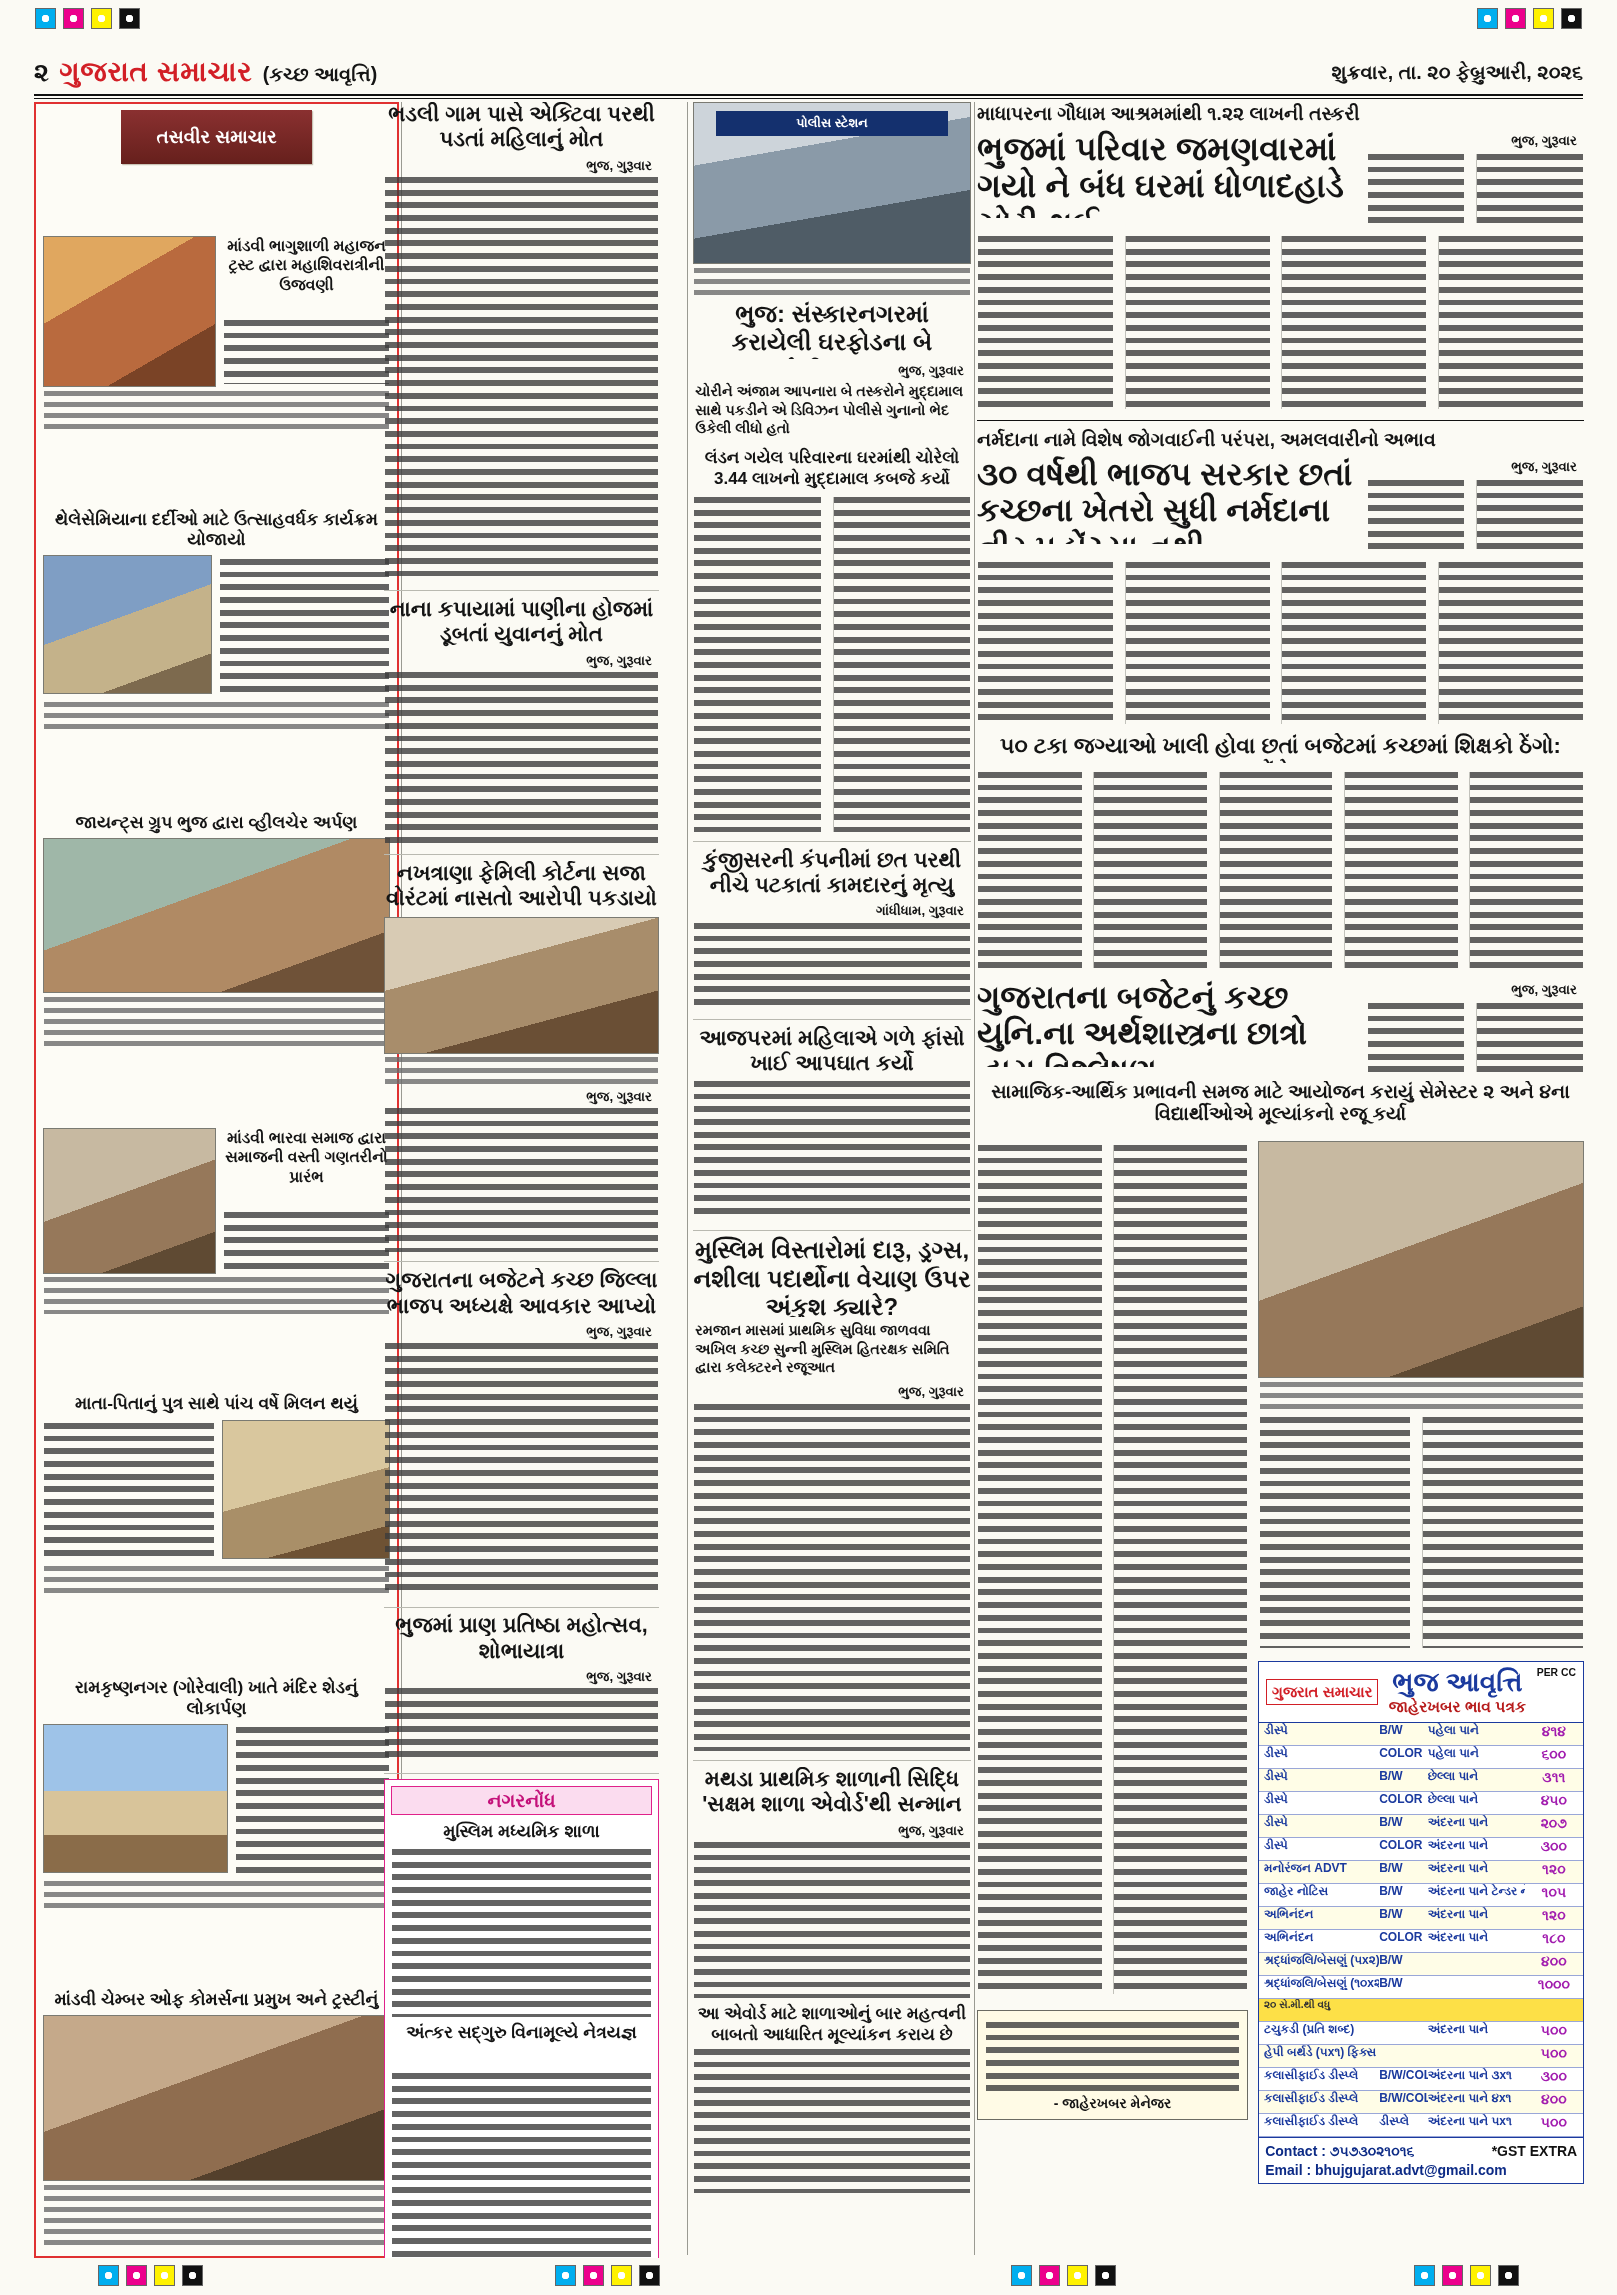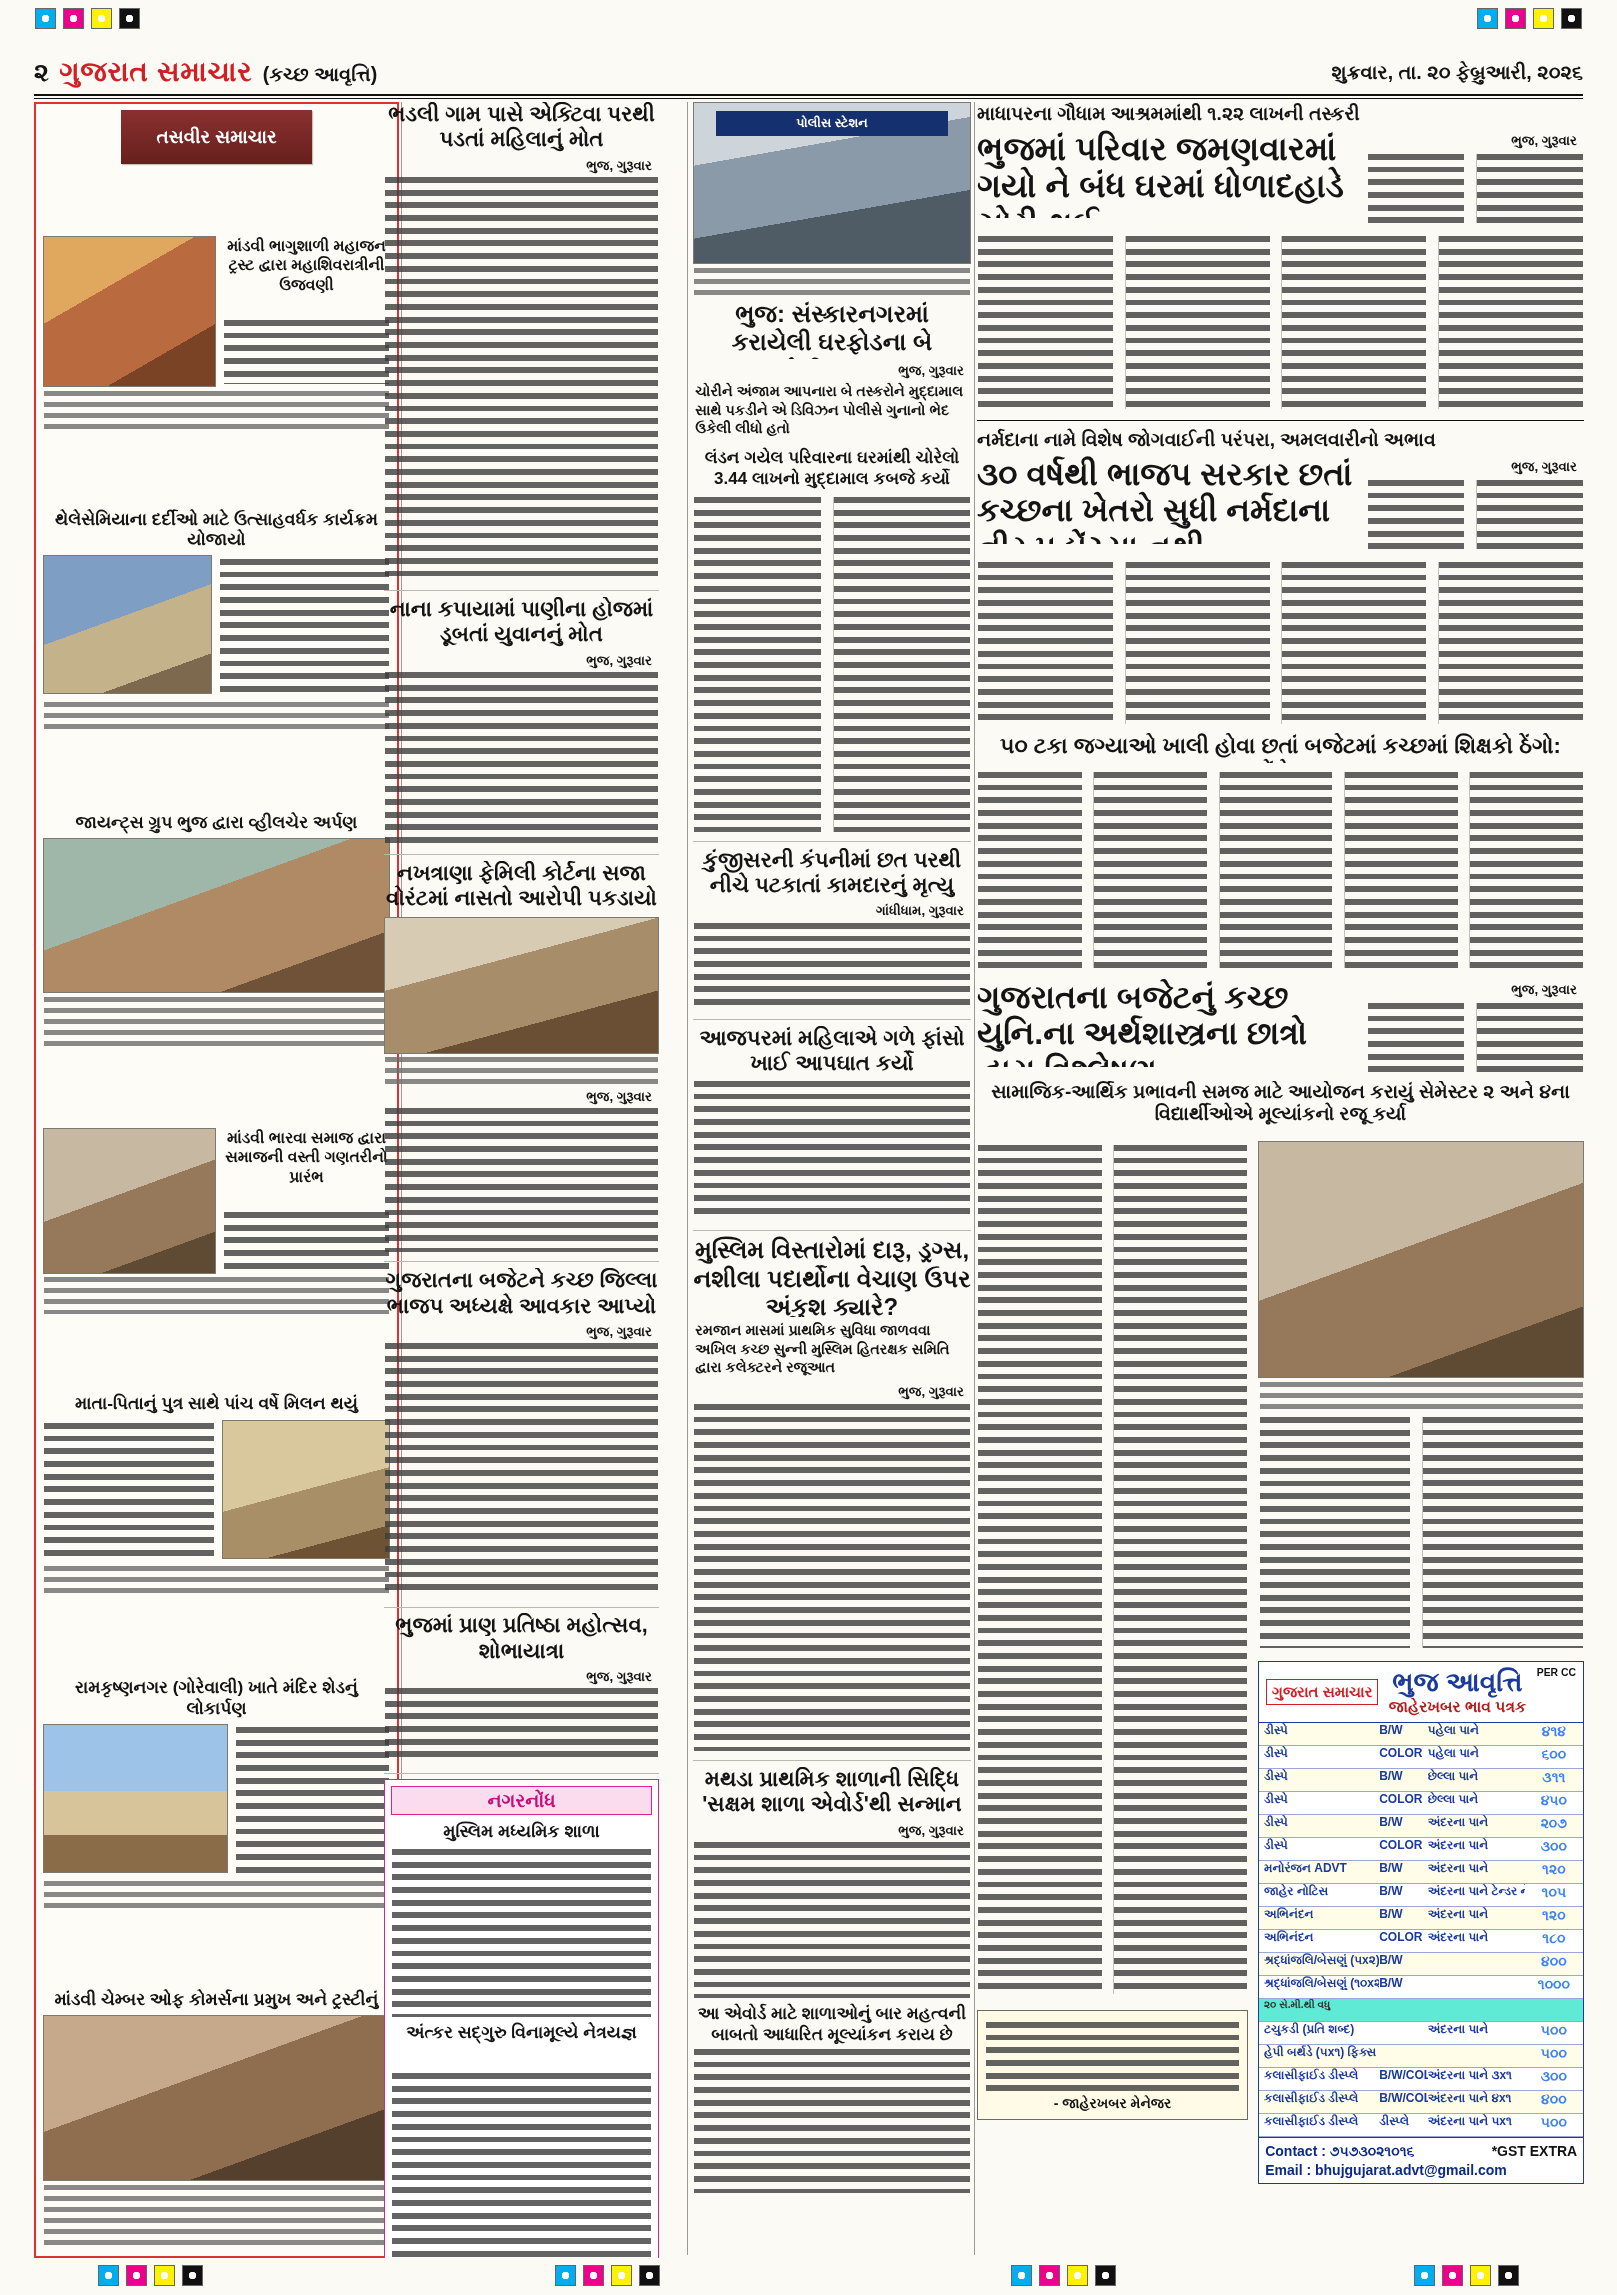--- a/index.html
+++ b/index.html
@@ -97,22 +97,22 @@
   .card-ed{flex:1}
   .card-ed .big{font-size:26.6px;font-weight:800;color:#1b3a9e;text-align:center}
   .card-ed .sub{font-size:15.6px;font-weight:800;color:#b71c1c;text-align:center}
   .card-unit{font-size:10.4px;font-weight:700;color:#111;align-self:flex-start}
   .tbl{width:100%}
   .trow{display:flex;border-bottom:0.6px solid #9aa7d8;height:23px;align-items:flex-start;font-size:12px;font-weight:700;color:#1b3a9e}
   .trow:nth-child(odd){background:#fffde7}
   .trow .c1{width:37%;padding-left:4.6px;overflow:hidden;white-space:nowrap}
   .trow .c2{width:15%;overflow:hidden;white-space:nowrap}
   .trow .c3{width:30%;overflow:hidden;white-space:nowrap}
-  .trow .c4{width:18%;text-align:center;color:#3b82f6;font-size:14px}
-  .trow.note{background:#5eead4;color:#333;font-size:10.4px}
+  .trow .c4{width:18%;text-align:center;color:#a21caf;font-size:14px}
+  .trow.note{background:#fde047;color:#333;font-size:10.4px}
   .card-ft{border-top:1.2px solid #1b3a9e;padding:4.6px 5.8px;font-size:14px;font-weight:800;color:#0d2b86}
   .card-ft .r1{display:flex;justify-content:space-between}
   .card-ft .gst{color:#111}
   .card-ft .r2{margin-top:2.3px}
 </style>
 </head>
 <body>
 
 <div class="page">
 

